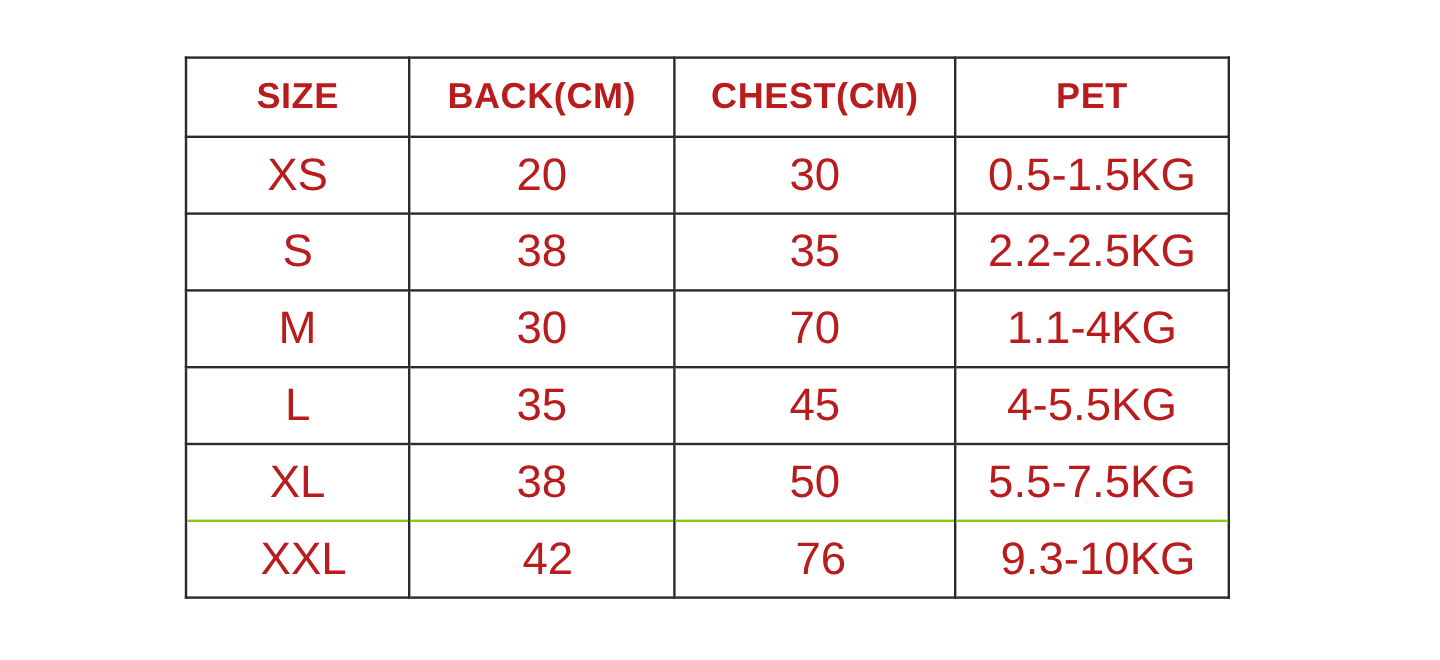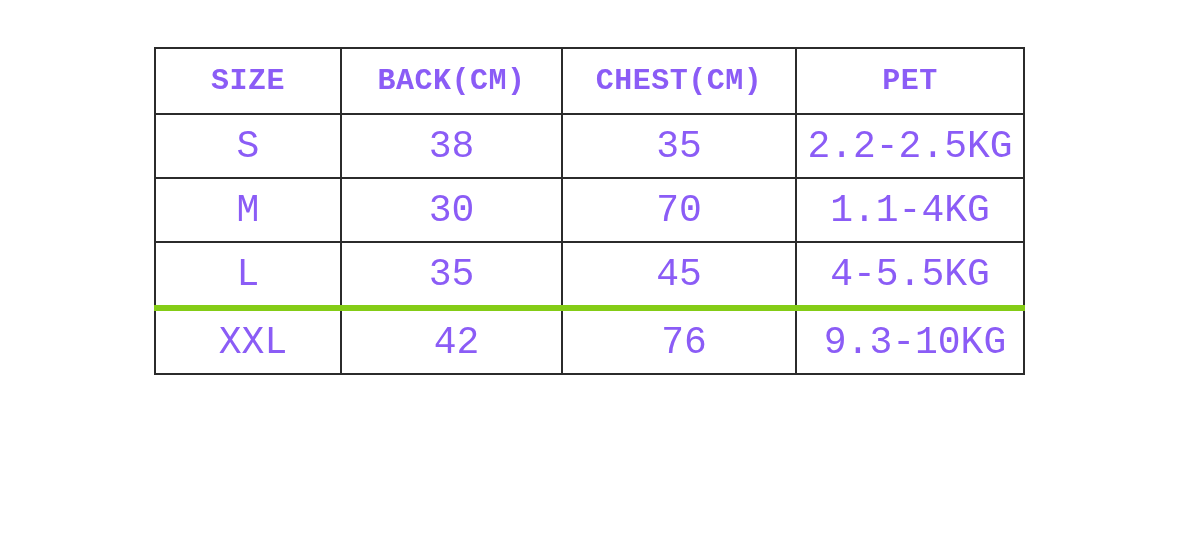--- a/index.html
+++ b/index.html
@@ -23,40 +23,39 @@
   table.size-chart col.c0 { width: 186px; }
   table.size-chart col.c1 { width: 221px; }
   table.size-chart col.c2 { width: 234px; }
   table.size-chart col.c3 { width: 228px; }
   table.size-chart th,
   table.size-chart td {
     border: 2px solid #2b2b2b;
     text-align: center;
     vertical-align: middle;
     padding: 0;
-    color: #8b5cf6;
+    color: #b91c1c;
     background: #ffffff;
     overflow: hidden;
     white-space: nowrap;
-    font-family: Liberation Mono, monospace;
   }
   table.size-chart th {
     height: 64px;
     font-size: 30px;
     font-weight: bold;
     letter-spacing: 0.5px;
   }
   table.size-chart td {
     height: 62px;
     font-size: 38px;
     font-weight: 400;
   }
   
   table.size-chart tr.light-bottom td { border-bottom: 1px solid #b3b3b3; }
-  table.size-chart tr.light-top td    { border-top: 6px solid #84cc16; padding-left: 10px; }
+  table.size-chart tr.light-top td    { border-top: 2px solid #84cc16; padding-left: 10px; }
 </style>
 </head>
 <body>
 
 <div class="chart-wrap">
   <table class="size-chart">
     <colgroup>
       <col class="c0">
         <col class="c1">
         <col class="c2">
@@ -65,37 +64,49 @@
     <thead>
       <tr>
         <th>SIZE</th>
         <th>BACK(CM)</th>
         <th>CHEST(CM)</th>
         <th>PET</th>
       </tr>
     </thead>
     <tbody>
       <tr>
+        <td>XS</td>
+        <td>20</td>
+        <td>30</td>
+        <td>0.5-1.5KG</td>
+      </tr>
+      <tr>
         <td>S</td>
         <td>38</td>
         <td>35</td>
         <td>2.2-2.5KG</td>
       </tr>
       <tr>
         <td>M</td>
         <td>30</td>
         <td>70</td>
         <td>1.1-4KG</td>
       </tr>
       <tr>
         <td>L</td>
         <td>35</td>
         <td>45</td>
         <td>4-5.5KG</td>
       </tr>
+      <tr class="light-bottom">
+        <td>XL</td>
+        <td>38</td>
+        <td>50</td>
+        <td>5.5-7.5KG</td>
+      </tr>
       <tr class="light-top">
         <td>XXL</td>
         <td>42</td>
         <td>76</td>
         <td>9.3-10KG</td>
       </tr>
     </tbody>
   </table>
 </div>
 

